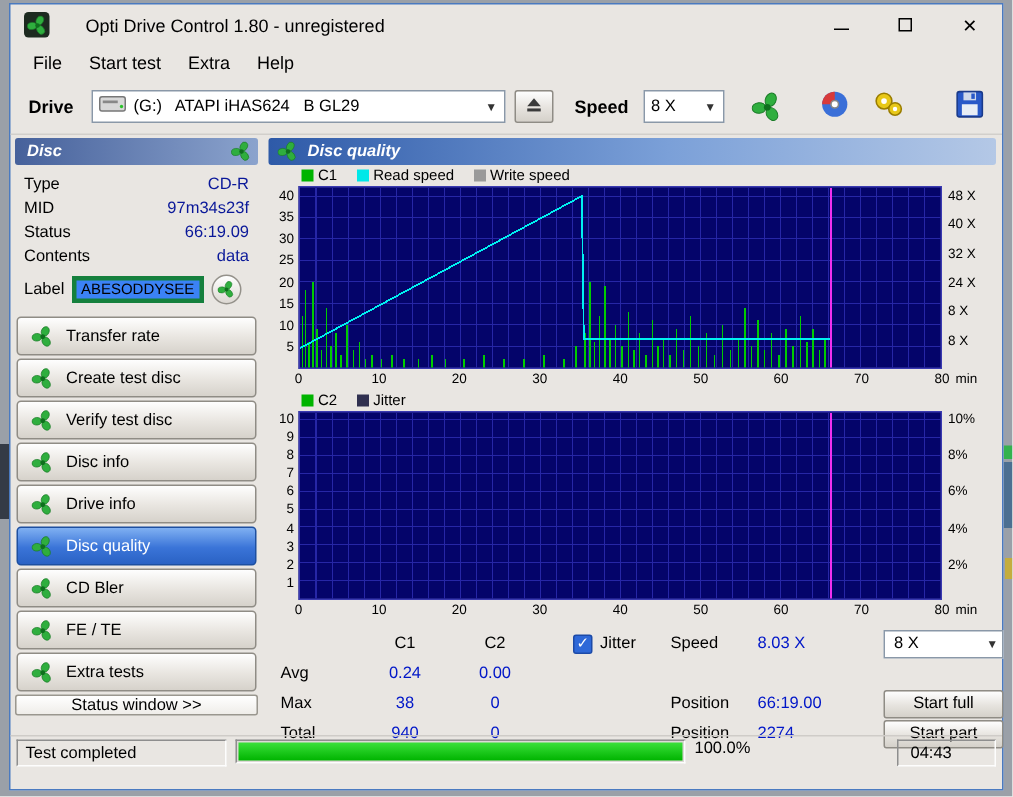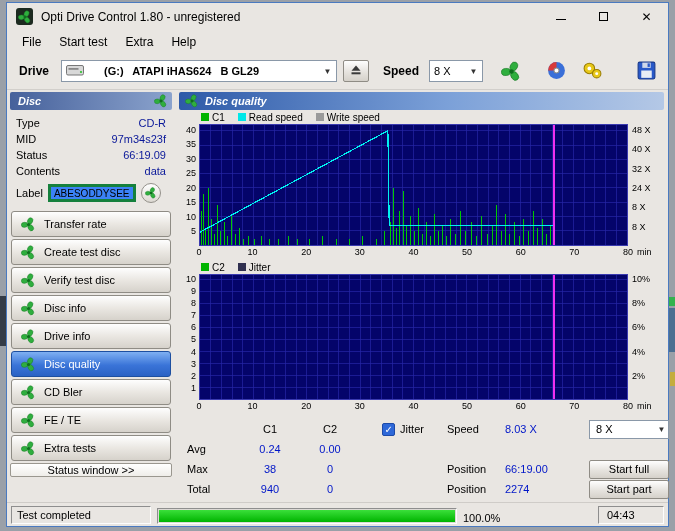--- a/index.html
+++ b/index.html
@@ -3,35 +3,35 @@
 <meta charset="utf-8">
 <style>
   *{margin:0;padding:0;box-sizing:border-box;font-family:"Liberation Sans",sans-serif;}
   body{width:675px;height:531px;overflow:hidden;}
   .desktop{position:relative;width:675px;height:531px;background:#9aa0a8;overflow:hidden;}
   .frag{position:absolute;}
   .window{position:absolute;left:6px;top:2px;width:663px;height:525px;background:#e9e6e2;border:1px solid #4a7ac0;display:flex;flex-direction:column;font-size:11px;color:#000;}
   
   .titlebar{height:27px;display:flex;align-items:center;padding-left:9px;flex:0 0 auto;}
   .app-icon{width:17px;height:17px;border-radius:3px;background:#1d2a20;padding:1.5px;flex:0 0 auto;}
-  .title{margin-left:8px;font-size:12px;}
+  .title{margin-left:24px;font-size:12px;}
   .winbtns{margin-left:auto;display:flex;height:100%;}
   .winbtn{width:43px;display:flex;align-items:center;justify-content:center;}
   .glyph-min{width:10px;height:1px;background:#000;display:block;margin-top:6px;}
   .glyph-max{width:9px;height:9px;border:1px solid #000;display:block;}
   .glyph-close{font-size:12px;line-height:1;}
   
   .menubar{height:23px;display:flex;align-items:center;padding-left:7px;gap:2px;flex:0 0 auto;}
   .menu-item{padding:3px 8px;font-size:12px;}
   
   .toolbar{height:37px;display:flex;align-items:center;padding:0 10px 0 12px;gap:6px;border-bottom:1px solid #d2cfcb;flex:0 0 auto;}
   .tb-label{font-weight:bold;font-size:12px;}
   .combo{height:22px;background:#fff;border:1px solid #8a98a8;display:flex;align-items:center;padding:0 2px 0 4px;}
   .drive-combo{width:276px;margin-left:6px;}
-  .drive-text{white-space:pre;font-size:11px;margin-left:20px;font-weight:bold;}
+  .drive-text{white-space:pre;font-size:11px;margin-left:5px;}
   .combo-arrow{margin-left:auto;width:13px;text-align:center;color:#333;font-size:8px;}
   .raised{border:1px solid #8f8c85;border-radius:2px;background:linear-gradient(180deg,#fefefe,#e6e3de 55%,#d5d1ca);}
   .eject-btn{width:26px;height:22px;display:flex;align-items:center;justify-content:center;}
   .speed-combo{width:54px;margin-left:4px;}
   .tb-fan{width:21px;height:21px;margin-left:12px;}
   .tb-icons{margin-left:auto;display:flex;align-items:center;gap:12px;}
   .icon-btn{width:24px;height:24px;display:flex;align-items:center;justify-content:center;}
   .icon-save{margin-left:18px;}
   
   .content{flex:1;display:flex;min-height:0;}
@@ -74,21 +74,21 @@
   
   .stats{margin-top:5px;padding-left:8px;}
   .stat-row{display:grid;grid-template-columns:52px 62px 58px 88px 58px 84px 82px;height:20px;align-items:center;}
   .stat-c{text-align:center;}
   .blue{color:#0016c8;}
   .jitter-cell{display:flex;align-items:center;gap:5px;justify-content:center;}
   .checkbox{width:13px;height:13px;background:#2e68d8;border:1px solid #1c4aa8;color:#fff;font-size:10px;display:flex;align-items:center;justify-content:center;border-radius:2px;}
   .mini-combo{height:19px;background:#fff;border:1px solid #8a98a8;display:flex;align-items:center;padding-left:6px;width:80px;}
   .mini-btn{height:19px;width:80px;display:flex;align-items:center;justify-content:center;}
   
-  .statusbar{height:24px;flex:0 0 auto;display:flex;align-items:flex-end;padding:2px 4px;gap:6px;border-top:1px solid #cfccc8;margin-top:37px;}
+  .statusbar{height:36px;flex:0 0 auto;display:flex;align-items:flex-start;padding:2px 4px;gap:6px;border-top:1px solid #cfccc8;margin-top:37px;}
   .inset{border:1px solid;border-color:#8e8e8e #fdfdfd #fdfdfd #8e8e8e;}
   .status-box{width:140px;height:18px;display:flex;align-items:center;padding-left:5px;}
   .progress{width:300px;height:16px;position:relative;background:#dcd9d5;}
   .progress-fill{position:absolute;left:1px;top:1px;bottom:1px;background:linear-gradient(180deg,#3ae03a,#00b400);}
   .time-box{width:66px;height:18px;display:flex;align-items:center;padding-left:8px;margin-left:auto;}
   .fan svg{width:100%;height:100%;display:block;}
   .fan{display:inline-block;}
 </style>
 </head>
 <body>

